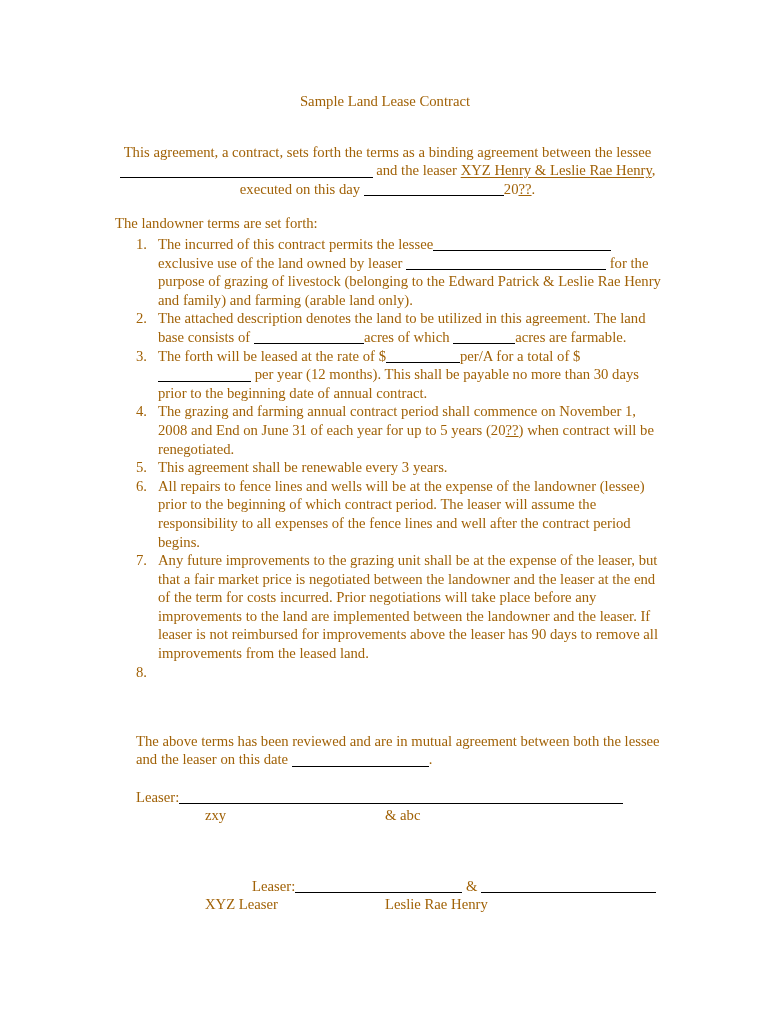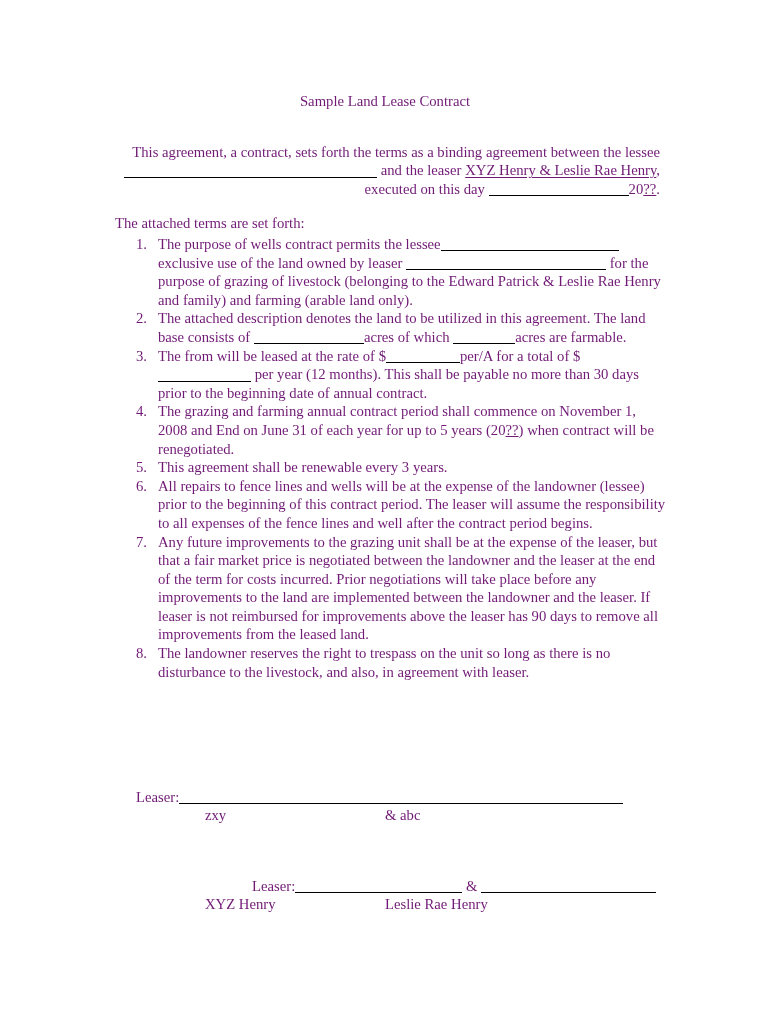--- a/index.html
+++ b/index.html
@@ -6,21 +6,21 @@
   html, body {
     margin: 0;
     padding: 0;
     background: #ffffff;
   }
   .page {
     position: relative;
     width: 770px;
     height: 1024px;
     background: #ffffff;
-    color: #701a75;
+    color: #a16207;
     font-family: "Liberation Serif", "DejaVu Serif", serif;
     font-size: 14.7px;
     line-height: 18.6px;
     overflow: hidden;
     box-sizing: border-box;
   }
 
   
   .doc-title {
     position: absolute;
@@ -31,21 +31,21 @@
     font-size: 14.7px;
     line-height: 18.6px;
   }
 
   
   .intro {
     position: absolute;
     top: 128px;
     left: 115px;
     width: 545px;
-    text-align: right;
+    text-align: center;
   }
 
   
   .lead-in {
     position: absolute;
     top: 199px;
     left: 115px;
     width: 545px;
   }
 
@@ -150,45 +150,48 @@
 
   <div class="doc-title">Sample Land Lease Contract</div>
 
   <p class="intro">
     <span>This agreement, a contract, sets forth the terms as a binding agreement between the lessee</span><span class="blank w-lessee-intro"></span>
     <span>and the leaser</span>
     <span class="filled">XYZ Henry &amp; Leslie Rae Henry</span><span>, executed on this day</span>
     <span class="blank w-day"></span><span>20</span><span class="u">??</span><span>.</span>
   </p>
 
-  <p class="lead-in">The attached terms are set forth:</p>
+  <p class="lead-in">The landowner terms are set forth:</p>
 
   <ol class="terms-list" id="terms-list">
-      <li><span class="num">1.</span><span>The purpose of wells contract permits the lessee</span><span class="blank w-i1a"></span><span>exclusive use of the land owned by leaser </span><span class="blank w-i1b"></span><span> for the purpose of grazing of livestock (belonging to the Edward Patrick &amp; Leslie Rae Henry and family) and farming (arable land only).</span></li>
+      <li><span class="num">1.</span><span>The incurred of this contract permits the lessee</span><span class="blank w-i1a"></span><span>exclusive use of the land owned by leaser </span><span class="blank w-i1b"></span><span> for the purpose of grazing of livestock (belonging to the Edward Patrick &amp; Leslie Rae Henry and family) and farming (arable land only).</span></li>
       <li><span class="num">2.</span><span>The attached description denotes the land to be utilized in this agreement. The land base consists of </span><span class="blank w-i2a"></span><span>acres of which </span><span class="blank w-i2b"></span><span>acres are farmable.</span></li>
-      <li><span class="num">3.</span><span>The from will be leased at the rate of $</span><span class="blank w-i3a"></span><span>per/A for a total of $</span><span class="blank w-i3b"></span><span> per year (12 months). This shall be payable no more than 30 days prior to the beginning date of annual contract.</span></li>
+      <li><span class="num">3.</span><span>The forth will be leased at the rate of $</span><span class="blank w-i3a"></span><span>per/A for a total of $</span><span class="blank w-i3b"></span><span> per year (12 months). This shall be payable no more than 30 days prior to the beginning date of annual contract.</span></li>
       <li><span class="num">4.</span><span>The grazing and farming annual contract period shall commence on November 1, 2008 and End on June 31 of each year for up to 5 years (20</span><span class="u">??</span><span>) when contract will be renegotiated.</span></li>
       <li><span class="num">5.</span><span> This agreement shall be renewable every 3 years.</span></li>
-      <li><span class="num">6.</span><span>All repairs to fence lines and wells will be at the expense of the landowner (lessee) prior to the beginning of this contract period. The leaser will assume the responsibility to all expenses of the fence lines and well after the contract period begins.</span></li>
+      <li><span class="num">6.</span><span>All repairs to fence lines and wells will be at the expense of the landowner (lessee) prior to the beginning of which contract period. The leaser will assume the responsibility to all expenses of the fence lines and well after the contract period begins.</span></li>
       <li><span class="num">7.</span><span>Any future improvements to the grazing unit shall be at the expense of the leaser, but that a fair market price is negotiated between the landowner and the leaser at the end of the term for costs incurred. Prior negotiations will take place before any improvements to the land are implemented between the landowner and the leaser. If leaser is not reimbursed for improvements above the leaser has 90 days to remove all improvements from the leased land.</span></li>
-      <li><span class="num">8.</span><span>The landowner reserves the right to trespass on the unit so long as there is no disturbance to the livestock, and also, in agreement with leaser.</span></li>
+      <li><span class="num">8.</span></li>
     </ol>
 
+  <p class="closing">
+    <span>The above terms has been reviewed and are in mutual agreement between both the lessee and the leaser on this date </span><span class="blank w-date"></span><span>.</span>
+  </p>
 
   <div class="sig-lessee">
     <span>Leaser:</span><span class="blank w-sig-long"></span>
   </div>
   <div class="sig-lessee-names">
     <span class="name-at" style="left:69px;">zxy</span>
     <span class="name-at" style="left:249px;">&amp; abc</span>
   </div>
 
   <div class="sig-leaser">
     <span>Leaser:</span><span class="blank w-sig-a"></span>
     <span>&amp;</span>
     <span class="blank w-sig-b"></span>
   </div>
   <div class="sig-leaser-names">
-    <span class="name-at" style="left:69px;">XYZ Henry</span>
+    <span class="name-at" style="left:69px;">XYZ Leaser</span>
     <span class="name-at" style="left:249px;">Leslie Rae Henry</span>
   </div>
 
 </div>
 
 </body></html>

